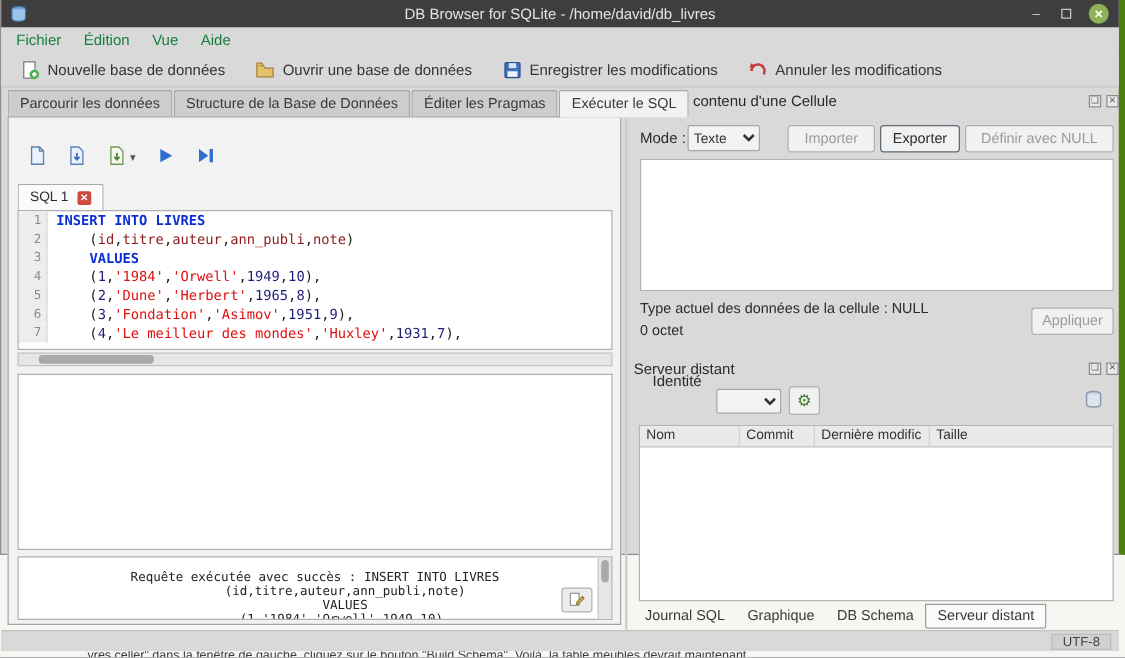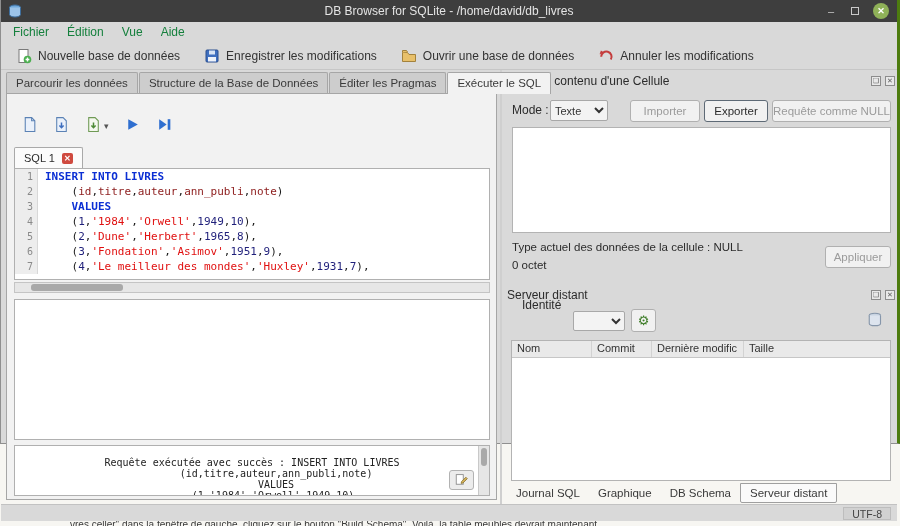--- a/index.html
+++ b/index.html
@@ -1,21 +1,21 @@
 <!DOCTYPE html>
 <html><head>
 <meta charset="utf-8">
 <style>
   html,body{margin:0;padding:0;background:#777;}
   *{box-sizing:border-box;}
   .screen{position:relative;width:900px;height:526px;overflow:hidden;
           font-family:"Liberation Sans",sans-serif;font-size:12px;color:#2b2b2b;
           background:#f7f6f2;}
   .window{position:absolute;left:0;top:0;width:900px;height:444px;background:#d9d9d9;
-          border-left:1px solid #8f8f8f;border-right:3px solid #4d7c0f;border-bottom:1px solid #8f8f8f;}
+          border-left:1px solid #8f8f8f;border-right:5px solid #4d7c0f;border-bottom:1px solid #8f8f8f;}
 
   
   .titlebar{position:absolute;left:0;top:0;width:100%;height:22px;background:#3e3e3e;}
   .title-text{position:absolute;left:0;top:0;width:100%;text-align:center;line-height:22px;
               color:#e4e4e4;font-size:12px;}
   .app-icon{position:absolute;left:7px;top:4px;width:14px;height:14px;}
   .win-ctrl{position:absolute;top:3px;width:16px;height:16px;text-align:center;line-height:15px;
             color:#c9c9c9;font-size:11px;cursor:default;}
   .wc-min{right:58px;top:1px;line-height:20px;}
   .wc-max{right:34px;}
@@ -165,35 +165,35 @@
               <rect x="3" y="1.5" width="9" height="13" fill="#fff" stroke="#7a7a7a"></rect>
               <circle cx="11.5" cy="11.5" r="3.8" fill="#4caf50"></circle>
               <path d="M11.5 9.6v3.8M9.6 11.5h3.8" stroke="#fff" stroke-width="1.4"></path>
             </svg>
         </span>
         <span>Nouvelle base de données</span>
       </span>
       <span class="tb-btn">
         <span>
           <svg width="16" height="16" viewBox="0 0 16 16">
+              <path d="M1.5 4.5h5l1.5 2h6.5v7h-13z" fill="#e8c06a" stroke="#a3823c"></path>
+              <path d="M1.5 4.5v-2h4l1 1.5" fill="#e8c06a" stroke="#a3823c"></path>
+            </svg>
+        </span>
+        <span>Ouvrir une base de données</span>
+      </span>
+      <span class="tb-btn">
+        <span>
+          <svg width="16" height="16" viewBox="0 0 16 16">
               <rect x="2" y="2" width="12" height="12" rx="1" fill="#3f6fbf" stroke="#2b4f8f"></rect>
               <rect x="5" y="2.5" width="6" height="4" fill="#d8e4f5"></rect>
               <rect x="4" y="9" width="8" height="4.5" fill="#eef2f9"></rect>
             </svg>
         </span>
         <span>Enregistrer les modifications</span>
-      </span>
-      <span class="tb-btn">
-        <span>
-          <svg width="16" height="16" viewBox="0 0 16 16">
-              <path d="M1.5 4.5h5l1.5 2h6.5v7h-13z" fill="#e8c06a" stroke="#a3823c"></path>
-              <path d="M1.5 4.5v-2h4l1 1.5" fill="#e8c06a" stroke="#a3823c"></path>
-            </svg>
-        </span>
-        <span>Ouvrir une base de données</span>
       </span>
       <span class="tb-btn">
         <span>
           <svg width="16" height="16" viewBox="0 0 16 16">
               <path d="M12.8 11.5a5.2 5.2 0 1 0-9.6-2.7" fill="none" stroke="#c43c3c" stroke-width="2"></path>
               <path d="M1.6 6.2l1.3-3.6 3.2 2z" fill="#c43c3c"></path>
             </svg>
         </span>
         <span>Annuler les modifications</span>
       </span>
@@ -324,21 +324,21 @@
       <span class="dock-icons">
         <span class="dock-icon">❏</span>
         <span class="dock-icon">✕</span>
       </span>
     </div>
 
     <span class="lbl" style="left:511px;top:103px;">Mode :</span>
     <select class="mode-select"><option>Texte</option></select>
     <button class="btn btn-import disabled">Importer</button>
     <button class="btn btn-export">Exporter</button>
-    <button class="btn btn-null disabled">Requête comme NULL</button>
+    <button class="btn btn-null disabled">Définir avec NULL</button>
 
     <textarea class="cell-text" style=""></textarea>
 
     <span class="lbl type-line">Type actuel des données de la cellule : NULL</span>
     <span class="lbl size-line">0 octet</span>
     <button class="btn btn-apply disabled">Appliquer</button>
 
     <div class="panel-header hdr-remote">
       <span>Serveur distant</span>
       <span class="dock-icons">

